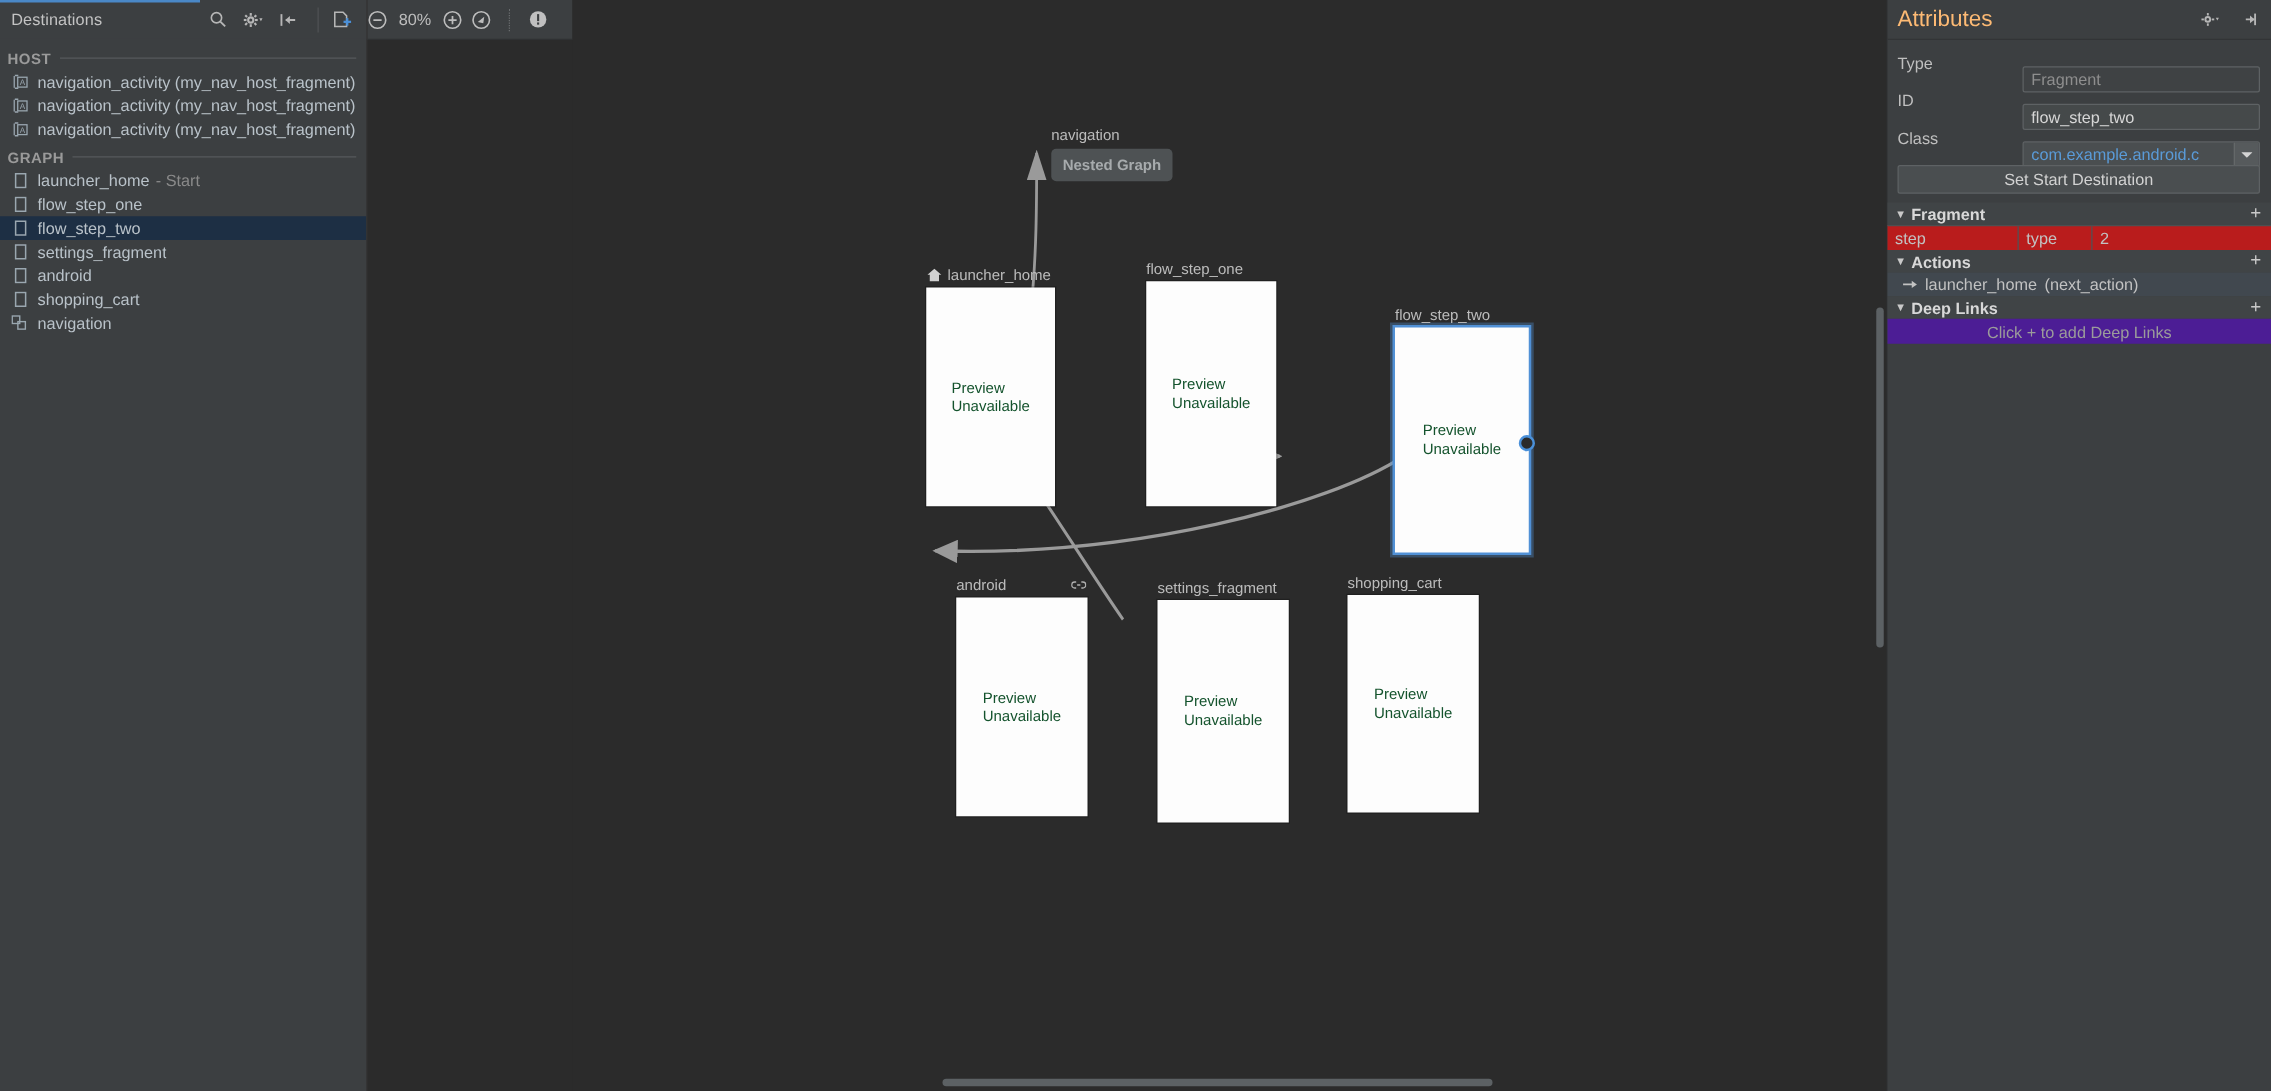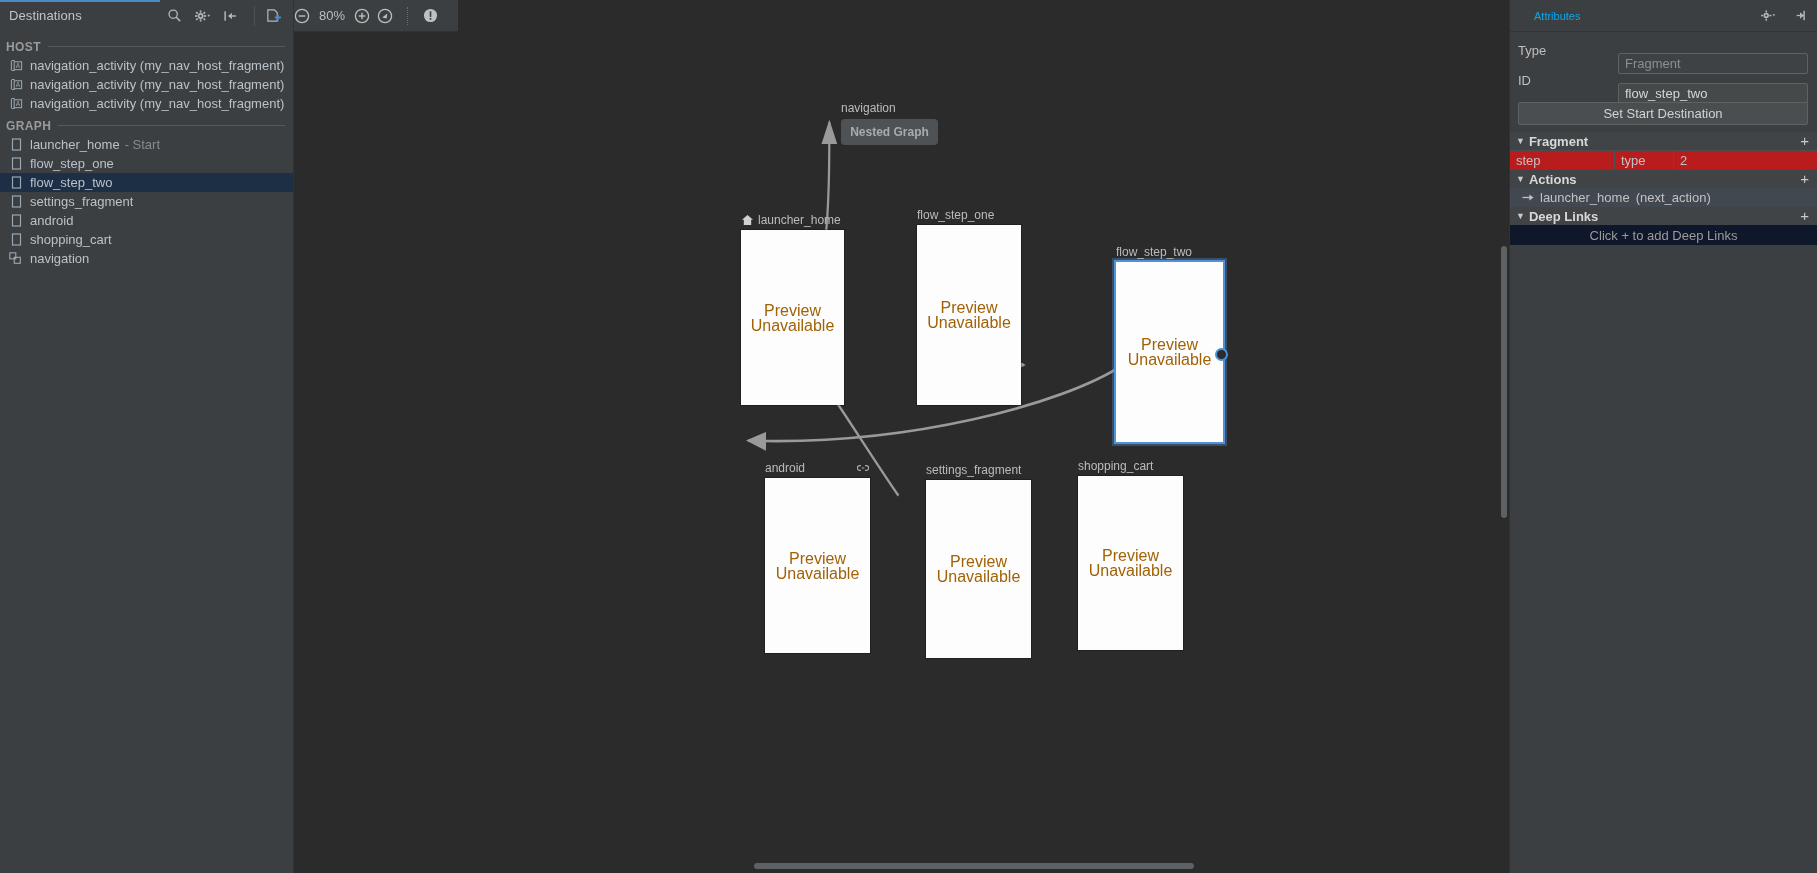--- a/index.html
+++ b/index.html
@@ -46,41 +46,41 @@
   .warn-btn{margin-right:14px;display:flex;align-items:center;}
 
   .canvas{position:relative;flex:1;background:#2b2b2b;overflow:hidden;}
   .svg-layer{position:absolute;left:0;top:0;width:100%;height:100%;}
 
   .node{position:absolute;}
   .node .nlabel{position:absolute;left:0;bottom:100%;margin-bottom:3px;
     font-size:12px;color:#bcbcbc;white-space:nowrap;display:flex;align-items:center;gap:4px;}
   .node .card{background:#fdfdfd;box-shadow:0 0 0 1px rgba(0,0,0,.25);
     display:flex;align-items:center;justify-content:center;}
-  .node .preview{font-size:16px;color:#a16207;text-align:center;line-height:15px;}
+  .node .preview{font-size:12px;color:#14532d;line-height:15px;}
   .node.selected .card{box-shadow:0 0 0 2px #5191d6, 0 0 0 4px rgba(81,145,214,.35);}
   .node .handle{position:absolute;width:9px;height:9px;border-radius:50%;
     background:#2b2b2b;border:2px solid #4a90d9;right:-5px;top:50%;margin-top:-4.5px;}
 
   .nested{position:absolute;}
   .nested .nlabel{position:absolute;left:0;bottom:100%;margin-bottom:4px;
     font-size:12px;color:#bcbcbc;white-space:nowrap;}
   .nested .box{background:#4e5254;border-radius:4px;display:flex;align-items:center;
     justify-content:center;font-size:12px;font-weight:bold;color:#a7abad;}
 
   .hscroll{position:absolute;left:0;bottom:0;height:11px;width:100%;}
   .hscroll .thumb{position:absolute;height:6px;background:#5c6164;border-radius:3px;}
   .vscroll{position:absolute;right:0;top:0;width:11px;height:100%;}
   .vscroll .thumb{position:absolute;width:6px;background:#5c6164;border-radius:3px;right:2px;}
 
   
   .right-panel{width:307px;height:873px;background:#3c3f41;border-left:1px solid #2f3133;
     display:flex;flex-direction:column;}
   .rp-head{height:31px;display:flex;align-items:center;border-bottom:1px solid #323436;flex:0 0 31px;}
-  .rp-head .t{padding-left:8px;font-size:11px;color:#0ea5e9;margin-left:16px;}
+  .rp-head .t{padding-left:8px;font-size:18px;color:#fdba74;}
   .rp-head .ic{margin-left:auto;display:flex;align-items:center;gap:2px;padding-right:5px;}
 
   .attr-rows{padding:6px 0 0 0;}
   .attr-row{display:flex;align-items:center;height:25px;margin-bottom:5px;padding:0 9px 0 8px;}
   .attr-row .lbl{width:100px;font-size:13px;color:#bfbfbf;}
   .field{flex:1;height:21px;background:#45494a;border:1px solid #5e6264;border-radius:2px;
     display:flex;align-items:center;padding:0 6px;font-size:13px;color:#d6d6d6;box-sizing:border-box;margin-top:26px;}
   .field.placeholder{color:#8e8e8e;background:#3f4244;}
   .field.combo{padding-right:0;overflow:hidden;color:#5a9bd8;background:#4a4e50;}
   .field.combo .val{flex:1;overflow:hidden;white-space:nowrap;}
@@ -98,21 +98,21 @@
 
   .tbl-row{display:flex;height:19px;align-items:center;background:#b91c1c;border-top:1px solid #4b4f51;}
   .tbl-row .c{font-size:13px;color:#c2c2c2;padding-left:6px;overflow:hidden;white-space:nowrap;
     border-right:1px solid #4f5355;height:19px;display:flex;align-items:center;box-sizing:border-box;}
   .tbl-row .c.last{border-right:none;}
 
   .act-row{display:flex;align-items:center;height:19px;background:#41484f;padding-left:12px;gap:6px;}
   .act-row .a-txt{font-size:13px;color:#c2c2c2;}
 
   .hint-row{height:20px;display:flex;align-items:center;justify-content:center;
-    background:#0f172a;font-size:13px;color:#9b9b9b;}
+    background:#4c1d95;font-size:13px;color:#9b9b9b;}
 
   .ic-svg{display:block;}
 </style>
 </head>
 <body>
 
 <div class="app">
 
   <div class="left-panel">
     <div class="left-toolbar">
@@ -451,20 +451,31 @@
 
     <div class="attr-rows">
       <div class="attr-row">
         <div class="lbl">Type</div>
         <div class="field placeholder">Fragment</div>
       </div>
       <div class="attr-row">
         <div class="lbl">ID</div>
         <div class="field">flow_step_two</div>
       </div>
+      <div class="attr-row">
+        <div class="lbl">Class</div>
+        <div class="field combo">
+          <span class="val">com.example.android.c</span>
+          <span class="arrow">
+            <svg class="ic-svg" width="9" height="6" viewBox="0 0 10 6">
+                <path d="M0 0.6 L5 5.4 L10 0.6 Z" fill="#d4d4d4"></path>
+              </svg>
+          </span>
+        </div>
+      </div>
     </div>
 
     <div class="btn-wide">Set Start Destination</div>
 
     <div class="sec-head">
       <span class="caret">▼</span>
       <span class="st">Fragment</span>
       <span class="plus">+</span>
     </div>
     <div class="tbl-row">

